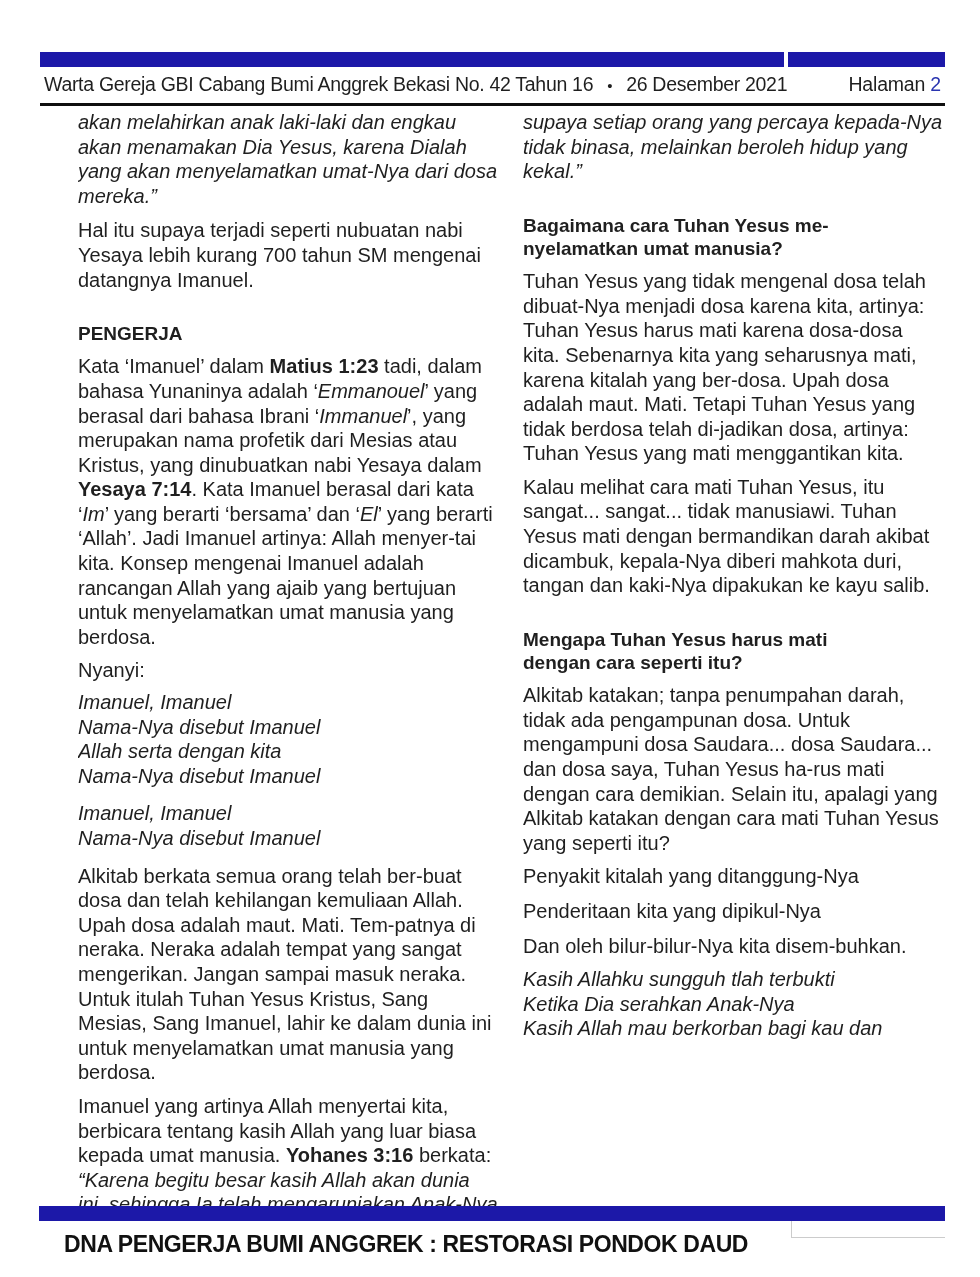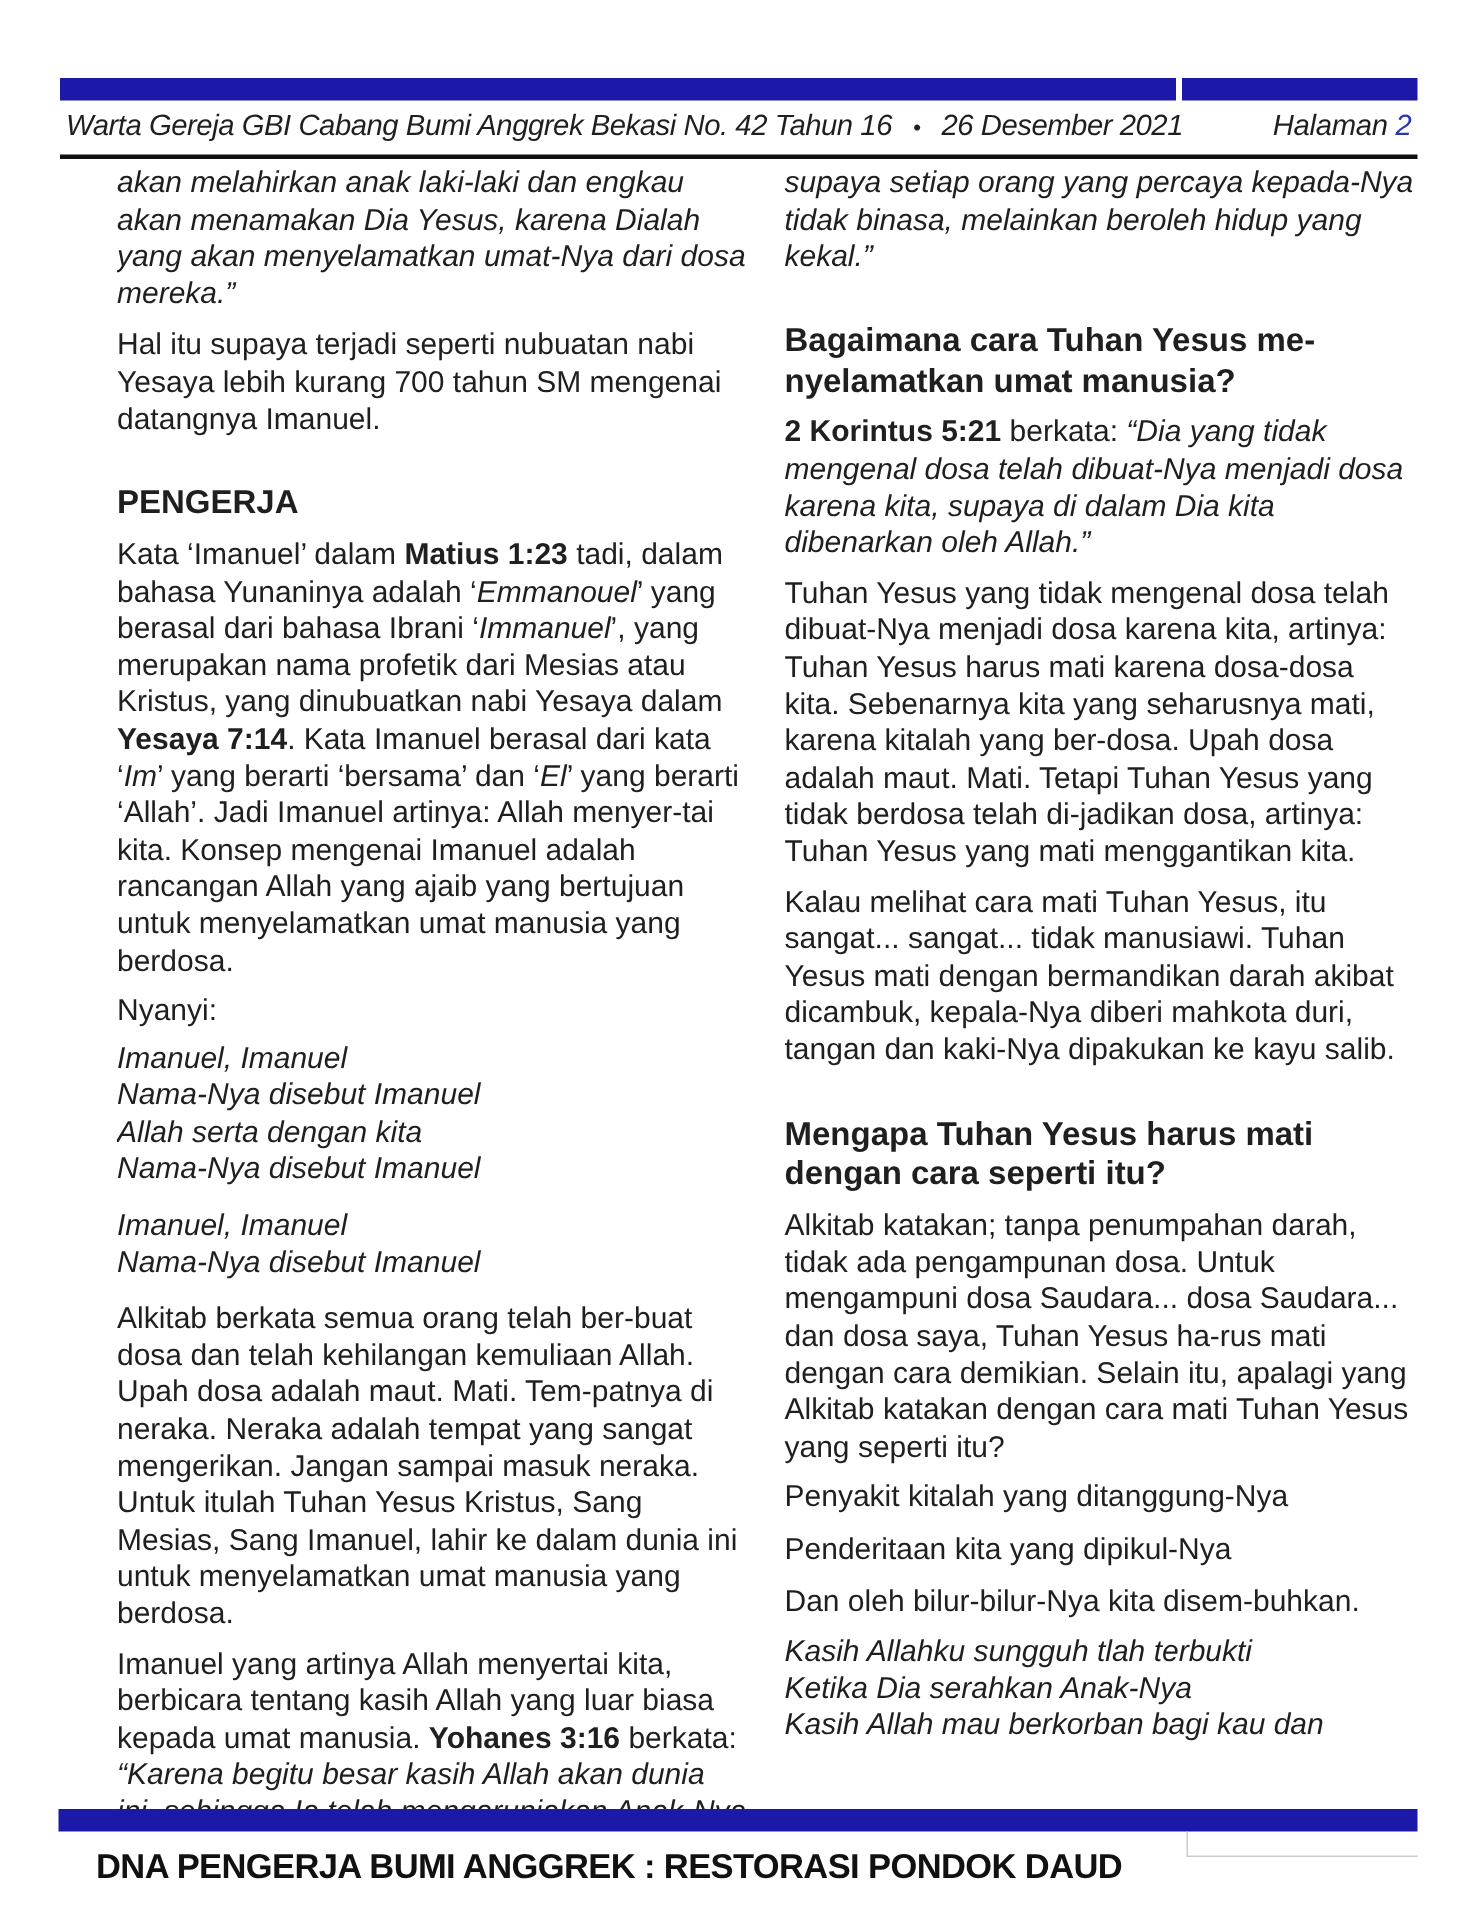--- a/index.html
+++ b/index.html
@@ -14,42 +14,41 @@
   
   .header{position:absolute;top:52px;left:40px;right:35px;}
   .topbar{display:flex;height:15px;}
   .topbar .seg1{flex:0 0 744px;background:#1c18a8;}
   .topbar .gap{flex:0 0 4px;background:#ffffff;}
   .topbar .seg2{flex:1;background:#1c18a8;}
   .header-row{
     display:flex;justify-content:space-between;align-items:baseline;
     padding:6px 4px 7px 4px;
     border-bottom:3px solid #0f0f0f;
-    font-style:italic;
   }
   .masthead{font-size:19.5px;letter-spacing:-0.3px;white-space:nowrap;}
   .masthead .dot{padding:0 14px;font-size:15px;}
   .halaman{font-size:19.5px;letter-spacing:-0.2px;white-space:nowrap;}
   .halaman .num{color:#2a35b0;}
 
   
   .columns{
     position:absolute;top:110px;left:42px;right:36px;bottom:70px;
     display:grid;grid-template-columns:1fr 1fr;column-gap:24px;
     overflow:hidden;
     margin-left:36px;
   }
   .col{font-size:20px;line-height:1.23;}
   .col .blk{margin:0 0 8px 0;}
   .col .quote{font-style:italic;margin:2px 0 10px 0;}
   .col .para{margin:0 0 9px 0;}
   .col .line{margin:0 0 10px 0;}
   .col .label{margin:2px 0 7px 0;}
   .col .verse{font-style:italic;margin:0 0 13px 0;}
-  .col h3.heading{font-size:22px;font-weight:700;margin:30px 0 9px 0;line-height:1.22;}
+  .col h3.heading{font-size:19px;font-weight:700;margin:30px 0 9px 0;line-height:1.22;}
   .col .blk:first-child{margin-top:0;}
   .b{font-weight:700;}
   .i{font-style:italic;}
 
   
   .footer{position:absolute;left:39px;right:35px;top:1206px;}
   .footer .bar{height:15px;background:#1c18a8;}
   .footer .cell-artifact{
     position:absolute;right:0;top:15px;width:153px;height:16px;
     border-left:1px solid #cccccc;border-bottom:1px solid #cccccc;
@@ -90,21 +89,20 @@
         <p class="blk para"><span>Kata ‘Imanuel’ dalam </span><span class="b">Matius 1:23</span><span> tadi, dalam bahasa Yunaninya adalah ‘</span><span class="i">Emmanouel</span><span>’ yang berasal dari bahasa Ibrani ‘</span><span class="i">Immanuel</span><span>’, yang merupakan nama profetik dari Mesias atau Kristus, yang dinubuatkan nabi Yesaya dalam </span><span class="b">Yesaya 7:14</span><span>. Kata Imanuel berasal dari kata ‘</span><span class="i">Im</span><span>’ yang berarti ‘bersama’ dan ‘</span><span class="i">El</span><span>’ yang berarti ‘Allah’. Jadi Imanuel artinya: Allah menyer-tai kita. Konsep mengenai Imanuel adalah rancangan Allah yang ajaib yang bertujuan untuk menyelamatkan umat manusia yang berdosa.</span></p>
         <p class="blk label"><span>Nyanyi:</span></p>
         <p class="blk verse">Imanuel, Imanuel<br>Nama-Nya disebut Imanuel<br>Allah serta dengan kita<br>Nama-Nya disebut Imanuel</p>
         <p class="blk verse">Imanuel, Imanuel<br>Nama-Nya disebut Imanuel</p>
         <p class="blk para"><span>Alkitab berkata semua orang telah ber-buat dosa dan telah kehilangan kemuliaan Allah. Upah dosa adalah maut. Mati. Tem-patnya di neraka. Neraka adalah tempat yang sangat mengerikan. Jangan sampai masuk neraka. Untuk itulah Tuhan Yesus Kristus, Sang Mesias, Sang Imanuel, lahir ke dalam dunia ini untuk menyelamatkan umat manusia yang berdosa.</span></p>
         <p class="blk para"><span>Imanuel yang artinya Allah menyertai kita, berbicara tentang kasih Allah yang luar biasa kepada umat manusia. </span><span class="b">Yohanes 3:16</span><span> berkata: </span><span class="i">“Karena begitu besar kasih Allah akan dunia ini, sehingga Ia telah mengaruniakan Anak-Nya yang tunggal,</span></p>
       </div>
     <div class="col" id="right-col">
         <p class="blk quote"><span class="i">supaya setiap orang yang percaya kepada-Nya tidak binasa, melainkan beroleh hidup yang kekal.”</span></p>
         <h3 class="blk heading">Bagaimana cara Tuhan Yesus me-<br>nyelamatkan umat manusia?</h3>
-        <p class="blk para"><span class="b">2 Korintus 5:21</span><span> berkata: </span><span class="i">“Dia yang tidak mengenal dosa telah dibuat-Nya menjadi dosa karena kita, supaya di dalam Dia kita dibenarkan oleh Allah.”</span></p>
         <p class="blk para"><span>Tuhan Yesus yang tidak mengenal dosa telah dibuat-Nya menjadi dosa karena kita, artinya: Tuhan Yesus harus mati karena dosa-dosa kita. Sebenarnya kita yang seharusnya mati, karena kitalah yang ber-dosa. Upah dosa adalah maut. Mati. Tetapi Tuhan Yesus yang tidak berdosa telah di-jadikan dosa, artinya: Tuhan Yesus yang mati menggantikan kita.</span></p>
         <p class="blk para"><span>Kalau melihat cara mati Tuhan Yesus, itu sangat... sangat...  tidak manusiawi. Tuhan Yesus mati dengan bermandikan darah akibat dicambuk, kepala-Nya diberi mahkota duri, tangan dan kaki-Nya dipakukan ke kayu salib.</span></p>
         <h3 class="blk heading">Mengapa Tuhan Yesus harus mati<br>dengan cara seperti itu?</h3>
         <p class="blk para"><span>Alkitab katakan; tanpa penumpahan darah, tidak ada pengampunan dosa. Untuk mengampuni dosa Saudara... dosa Saudara... dan dosa saya, Tuhan Yesus ha-rus mati dengan cara demikian. Selain itu, apalagi yang Alkitab katakan dengan cara mati Tuhan Yesus yang seperti itu?</span></p>
         <p class="blk line"><span>Penyakit kitalah yang ditanggung-Nya</span></p>
         <p class="blk line"><span>Penderitaan kita yang dipikul-Nya</span></p>
         <p class="blk para"><span>Dan oleh bilur-bilur-Nya kita disem-buhkan.</span></p>
         <p class="blk verse">Kasih Allahku sungguh tlah terbukti<br>Ketika Dia serahkan Anak-Nya<br>Kasih Allah mau berkorban bagi kau dan</p>
       </div>
   </div>

